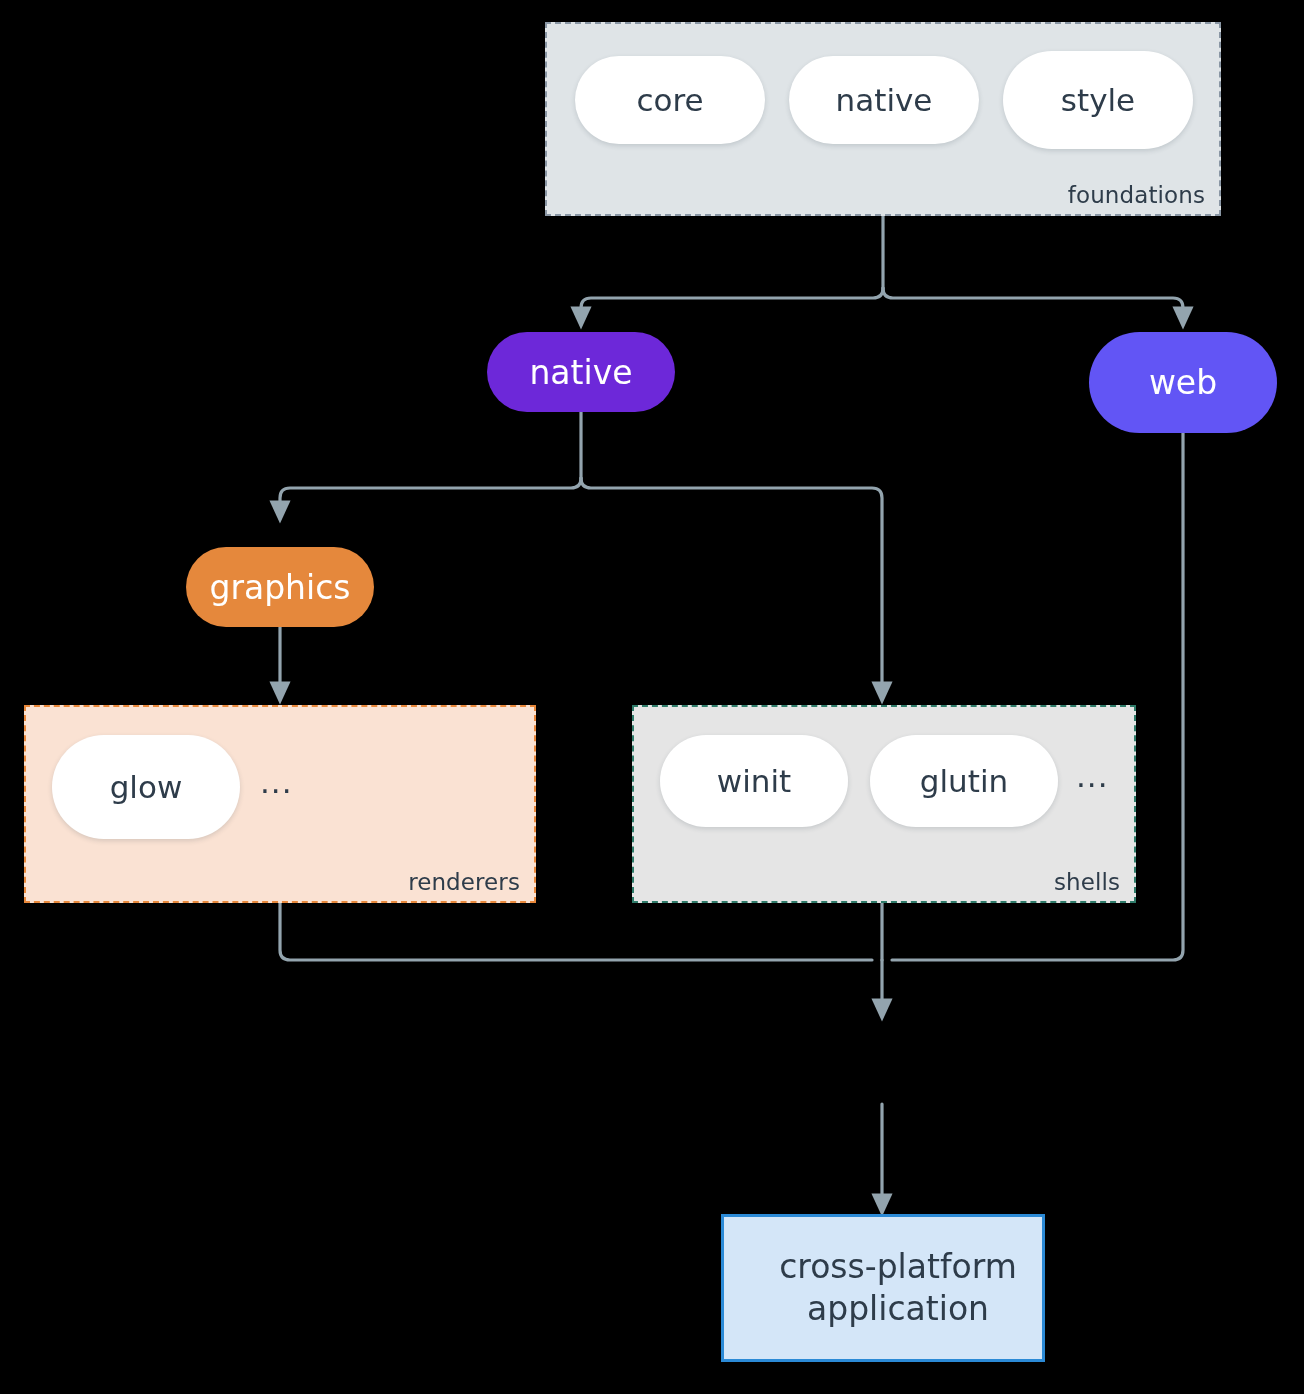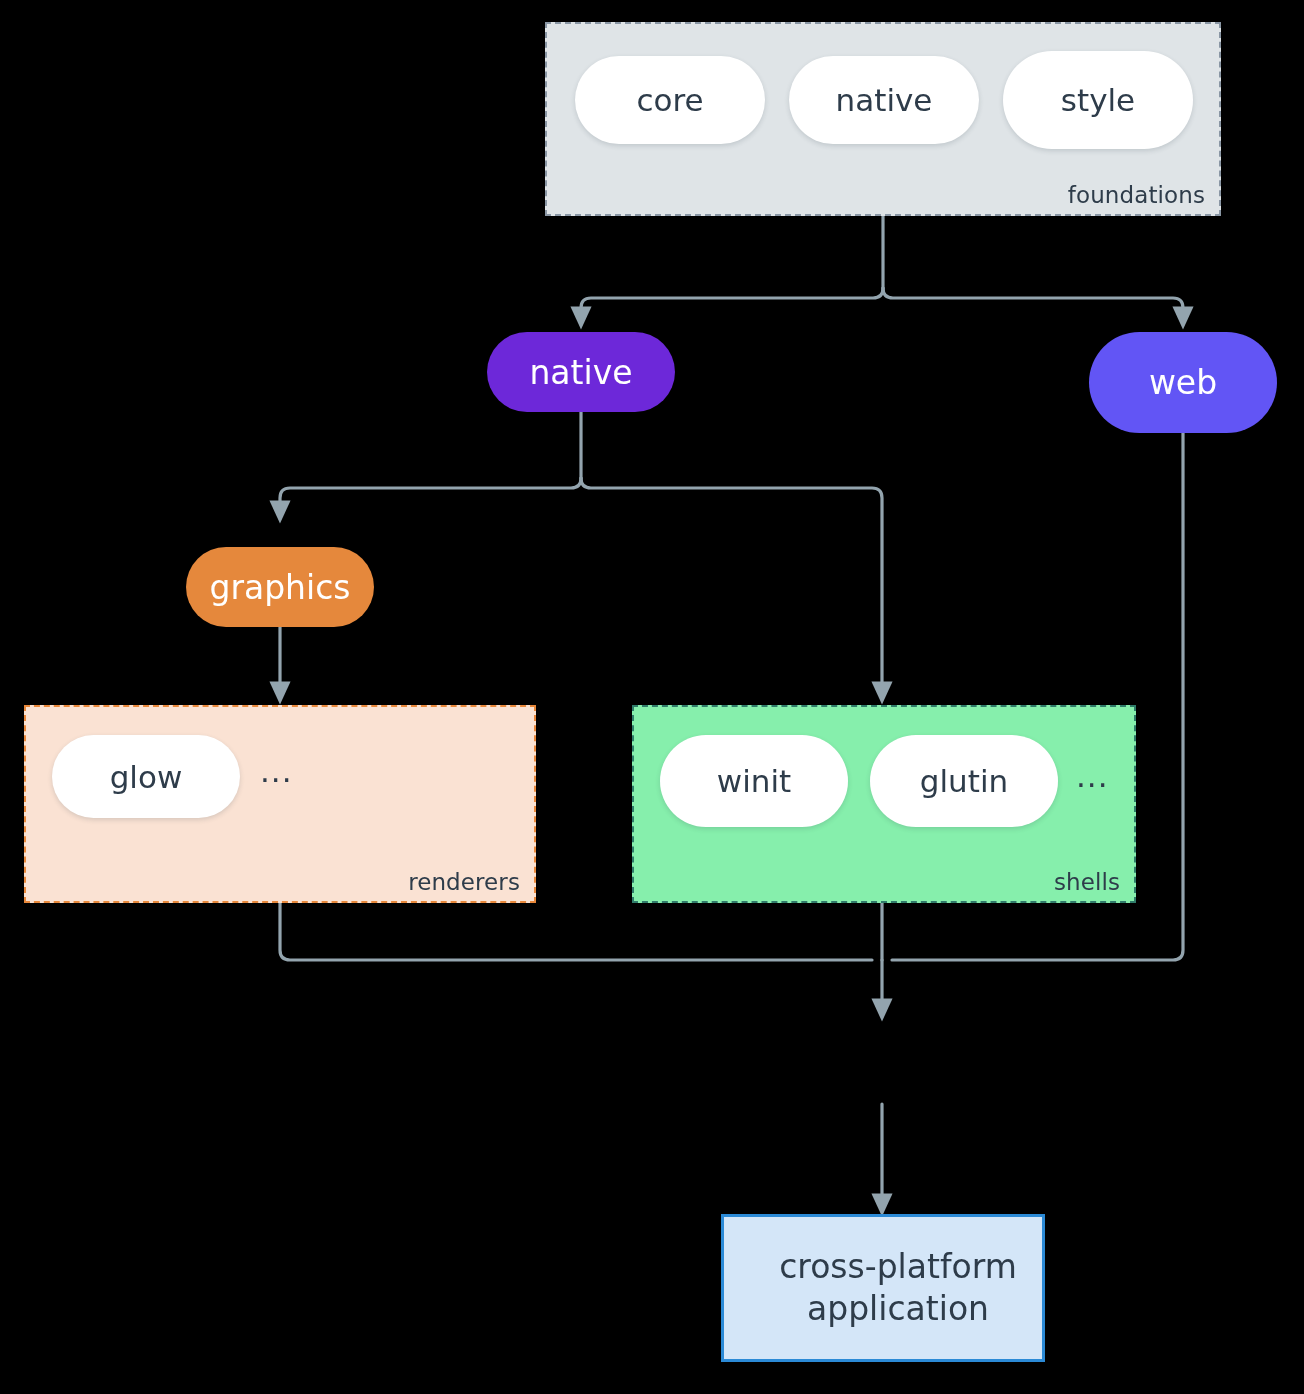--- a/index.html
+++ b/index.html
@@ -154,30 +154,30 @@
     <span>web</span>
   </div>
 
   <div class="pill" style="left:186px; top:547px; width:188px; height:80px; background:#e5883c;">
     <span>graphics</span>
   </div>
 
   <div class="group" style="left:24px; top:705px; width:512px; height:198px;
               background:#fae2d3; border-color:#e8883b;">
     <div class="chip-row" style="left:26px; top:28px;">
-      <div class="chip" style="width:188px; height:83px; margin-right:20px;">
+      <div class="chip" style="width:188px; height:104px; margin-right:20px;">
         <span>glow</span>
       </div>
       <div class="ellipsis">...</div>
     </div>
     <div class="group-label">renderers</div>
   </div>
 
   <div class="group" style="left:632px; top:705px; width:504px; height:198px;
-              background:#86efac; border-color:#2f7c6a;">
+              background:#e5e5e5; border-color:#2f7c6a;">
     <div class="chip-row" style="left:26px; top:28px;">
       <div class="chip" style="width:188px; height:92px; margin-right:22px;">
         <span>winit</span>
       </div>
       <div class="chip" style="width:188px; height:92px; margin-right:18px;">
         <span>glutin</span>
       </div>
       <div class="ellipsis">...</div>
     </div>
     <div class="group-label">shells</div>

